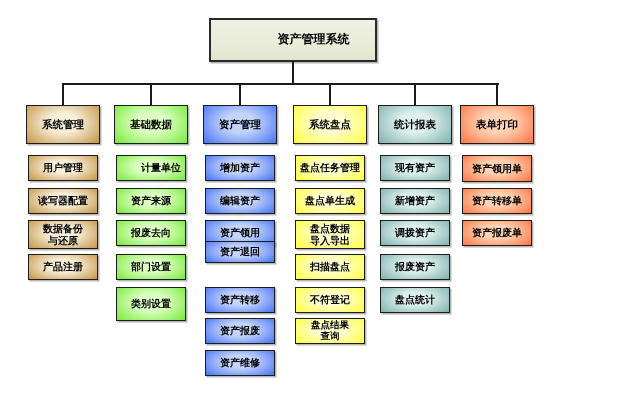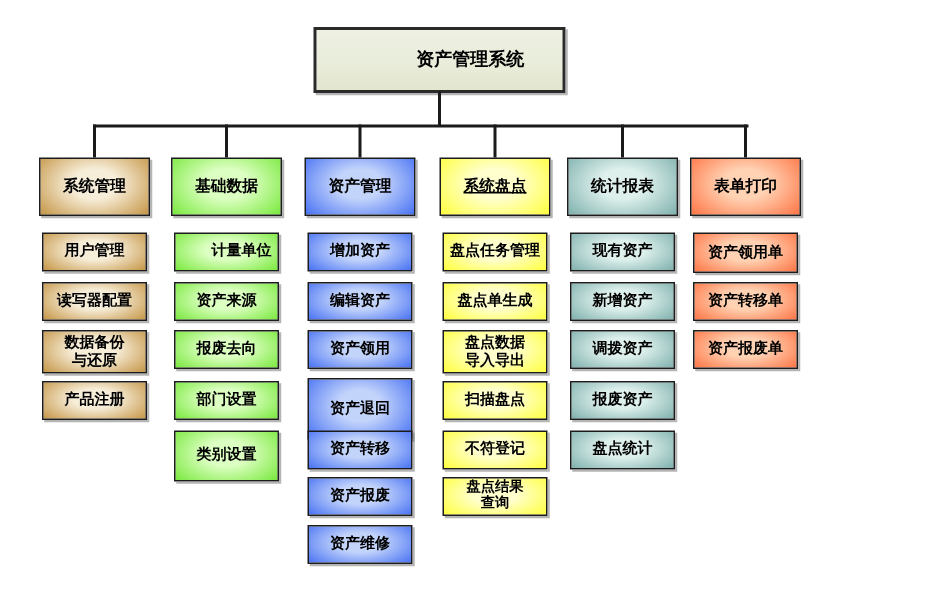--- a/index.html
+++ b/index.html
@@ -55,26 +55,26 @@
       <div class="node item-node" style="left: 116px; top: 155px; height: 26px; background: radial-gradient(75% 95% at 50% 45%, rgb(220, 255, 194) 0%, rgb(220, 255, 194) 28%, rgb(110, 230, 46) 95%); padding-left: 20px;">计量单位</div>
       <div class="node item-node" style="left: 116px; top: 188px; height: 26px; background: radial-gradient(75% 95% at 50% 45%, rgb(220, 255, 194) 0%, rgb(220, 255, 194) 28%, rgb(110, 230, 46) 95%);">资产来源</div>
       <div class="node item-node" style="left: 116px; top: 220px; height: 26px; background: radial-gradient(75% 95% at 50% 45%, rgb(220, 255, 194) 0%, rgb(220, 255, 194) 28%, rgb(110, 230, 46) 95%);">报废去向</div>
       <div class="node item-node" style="left: 116px; top: 254px; height: 26px; background: radial-gradient(75% 95% at 50% 45%, rgb(220, 255, 194) 0%, rgb(220, 255, 194) 28%, rgb(110, 230, 46) 95%);">部门设置</div>
       <div class="node item-node" style="left: 116px; top: 287px; height: 34px; background: radial-gradient(75% 95% at 50% 45%, rgb(220, 255, 194) 0%, rgb(220, 255, 194) 28%, rgb(110, 230, 46) 95%);">类别设置</div>
       <div class="line" style="left: 239px; top: 83px; width: 2px; height: 22px;"></div>
       <div class="node header-node" style="left: 203px; background: radial-gradient(75% 95% at 50% 45%, rgb(195, 212, 251) 0%, rgb(195, 212, 251) 28%, rgb(58, 103, 242) 95%);">资产管理</div>
       <div class="node item-node" style="left: 205px; top: 155px; height: 26px; background: radial-gradient(75% 95% at 50% 45%, rgb(195, 212, 251) 0%, rgb(195, 212, 251) 28%, rgb(58, 103, 242) 95%);">增加资产</div>
       <div class="node item-node" style="left: 205px; top: 188px; height: 26px; background: radial-gradient(75% 95% at 50% 45%, rgb(195, 212, 251) 0%, rgb(195, 212, 251) 28%, rgb(58, 103, 242) 95%);">编辑资产</div>
       <div class="node item-node" style="left: 205px; top: 220px; height: 26px; background: radial-gradient(75% 95% at 50% 45%, rgb(195, 212, 251) 0%, rgb(195, 212, 251) 28%, rgb(58, 103, 242) 95%);">资产领用</div>
-      <div class="node item-node" style="left: 205px; top: 252px; height: 41px; background: radial-gradient(75% 95% at 50% 45%, rgb(195, 212, 251) 0%, rgb(195, 212, 251) 28%, rgb(58, 103, 242) 95%);">资产退回</div>
+      <div class="node item-node" style="left: 205px; top: 241px; height: 22px; background: radial-gradient(75% 95% at 50% 45%, rgb(195, 212, 251) 0%, rgb(195, 212, 251) 28%, rgb(58, 103, 242) 95%);">资产退回</div>
       <div class="node item-node" style="left: 205px; top: 287px; height: 26px; background: radial-gradient(75% 95% at 50% 45%, rgb(195, 212, 251) 0%, rgb(195, 212, 251) 28%, rgb(58, 103, 242) 95%);">资产转移</div>
       <div class="node item-node" style="left: 205px; top: 318px; height: 26px; background: radial-gradient(75% 95% at 50% 45%, rgb(195, 212, 251) 0%, rgb(195, 212, 251) 28%, rgb(58, 103, 242) 95%);">资产报废</div>
       <div class="node item-node" style="left: 205px; top: 350px; height: 26px; background: radial-gradient(75% 95% at 50% 45%, rgb(195, 212, 251) 0%, rgb(195, 212, 251) 28%, rgb(58, 103, 242) 95%);">资产维修</div>
       <div class="line" style="left: 329px; top: 83px; width: 2px; height: 22px;"></div>
-      <div class="node header-node" style="left: 293px; background: radial-gradient(75% 95% at 50% 45%, rgb(255, 255, 205) 0%, rgb(255, 255, 205) 28%, rgb(255, 255, 46) 95%); text-decoration: underline;">系统盘点</div>
+      <div class="node header-node" style="left: 293px; background: radial-gradient(75% 95% at 50% 45%, rgb(255, 255, 205) 0%, rgb(255, 255, 205) 28%, rgb(255, 255, 46) 95%);">系统盘点</div>
       <div class="node item-node" style="left: 295px; top: 155px; height: 26px; background: radial-gradient(75% 95% at 50% 45%, rgb(255, 255, 205) 0%, rgb(255, 255, 205) 28%, rgb(255, 255, 46) 95%);">盘点任务管理</div>
       <div class="node item-node" style="left: 295px; top: 188px; height: 26px; background: radial-gradient(75% 95% at 50% 45%, rgb(255, 255, 205) 0%, rgb(255, 255, 205) 28%, rgb(255, 255, 46) 95%);">盘点单生成</div>
       <div class="node item-node" style="left: 295px; top: 220px; height: 29px; background: radial-gradient(75% 95% at 50% 45%, rgb(255, 255, 205) 0%, rgb(255, 255, 205) 28%, rgb(255, 255, 46) 95%);">盘点数据
 导入导出</div>
       <div class="node item-node" style="left: 295px; top: 254px; height: 26px; background: radial-gradient(75% 95% at 50% 45%, rgb(255, 255, 205) 0%, rgb(255, 255, 205) 28%, rgb(255, 255, 46) 95%);">扫描盘点</div>
       <div class="node item-node" style="left: 295px; top: 287px; height: 26px; background: radial-gradient(75% 95% at 50% 45%, rgb(255, 255, 205) 0%, rgb(255, 255, 205) 28%, rgb(255, 255, 46) 95%);">不符登记</div>
       <div class="node item-node" style="left: 295px; top: 318px; height: 26px; font-size: 9.5px; background: radial-gradient(75% 95% at 50% 45%, rgb(255, 255, 205) 0%, rgb(255, 255, 205) 28%, rgb(255, 255, 46) 95%);">盘点结果
 查询</div>
       <div class="line" style="left: 414px; top: 83px; width: 2px; height: 22px;"></div>
       <div class="node header-node" style="left: 378px; background: radial-gradient(75% 95% at 50% 45%, rgb(221, 240, 236) 0%, rgb(221, 240, 236) 28%, rgb(116, 169, 166) 95%);">统计报表</div>

